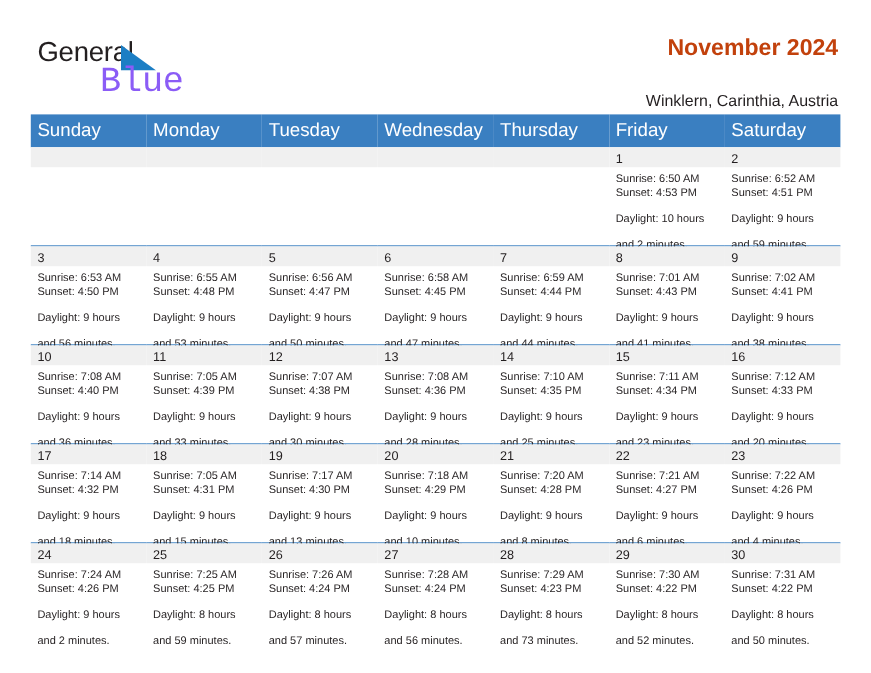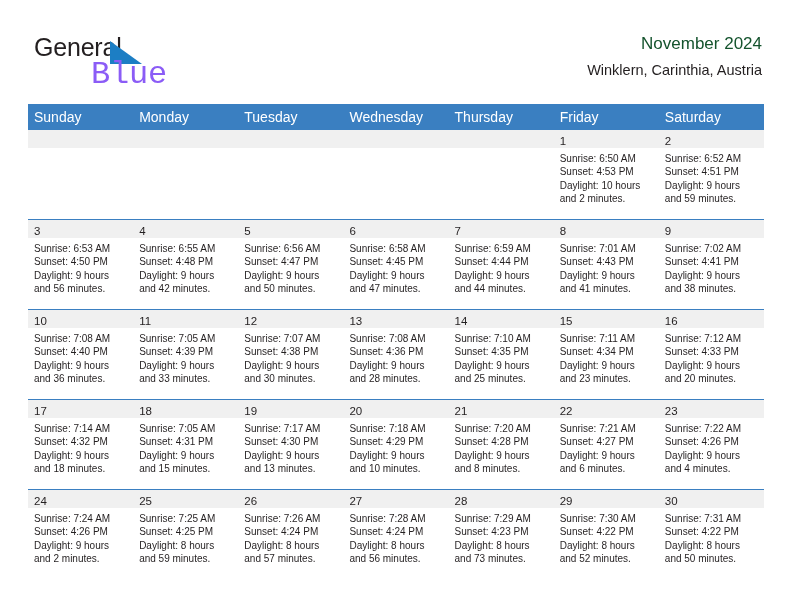--- a/index.html
+++ b/index.html
@@ -62,48 +62,48 @@
     height: 23px;
   }
 
   .title-block {
     position: absolute;
     right: 34px;
     top: 28px;
     text-align: right;
   }
   .cal-title {
-    font-size: 17px;
-    color: #14532d;
+    font-size: 21px;
+    color: #c2410c;
     line-height: 32px;
     white-space: nowrap;
-    font-weight: normal;
+    font-weight: bold;
     margin: 0;
   }
   .cal-subtitle {
     font-size: 14.5px;
     color: #231f20;
     line-height: 20px;
-    margin-top: 0;
+    margin-top: 22px;
     white-space: nowrap;
   }
 
   
   .calendar {
     position: absolute;
     left: 28px;
     top: 104px;
     width: 736px;
     border-collapse: collapse;
     table-layout: fixed;
   }
   .calendar th {
     background: #3a7fc1;
     color: #ffffff;
-    font-size: 14px;
+    font-size: 17px;
     font-weight: normal;
     text-align: left;
     padding: 5px 0 5px 6px;
     height: 14px;
     vertical-align: middle;
   }
   .calendar td {
     vertical-align: top;
     padding: 0;
     width: 105.14px;
@@ -136,20 +136,21 @@
     padding: 4px 4px 0 6px;
     font-size: 10px;
     line-height: 13.4px;
     color: #231f20;
   }
   .dayinfo div {
     white-space: nowrap;
   }
   .dayinfo .daylight-line {
     white-space: normal;
+    margin-top: 10px;
   }
 </style>
 </head>
 <body>
 
 <div class="page">
 
   <div class="header">
 
     <div class="brand">
@@ -243,21 +244,21 @@
               </div>
             </div>
           </td>
           <td>
             <div class="daycell">
               <div class="daynum-band"><span class="daynum">4</span></div>
               <div class="dayinfo">
                 <div>Sunrise: 6:55 AM</div>
                 <div>Sunset: 4:48 PM</div>
                 <div class="daylight-line">Daylight: 9 hours</div>
-                <div class="daylight-line">and 42 minutes.</div>
+                <div class="daylight-line">and 53 minutes.</div>
               </div>
             </div>
           </td>
           <td>
             <div class="daycell">
               <div class="daynum-band"><span class="daynum">5</span></div>
               <div class="dayinfo">
                 <div>Sunrise: 6:56 AM</div>
                 <div>Sunset: 4:47 PM</div>
                 <div class="daylight-line">Daylight: 9 hours</div>

